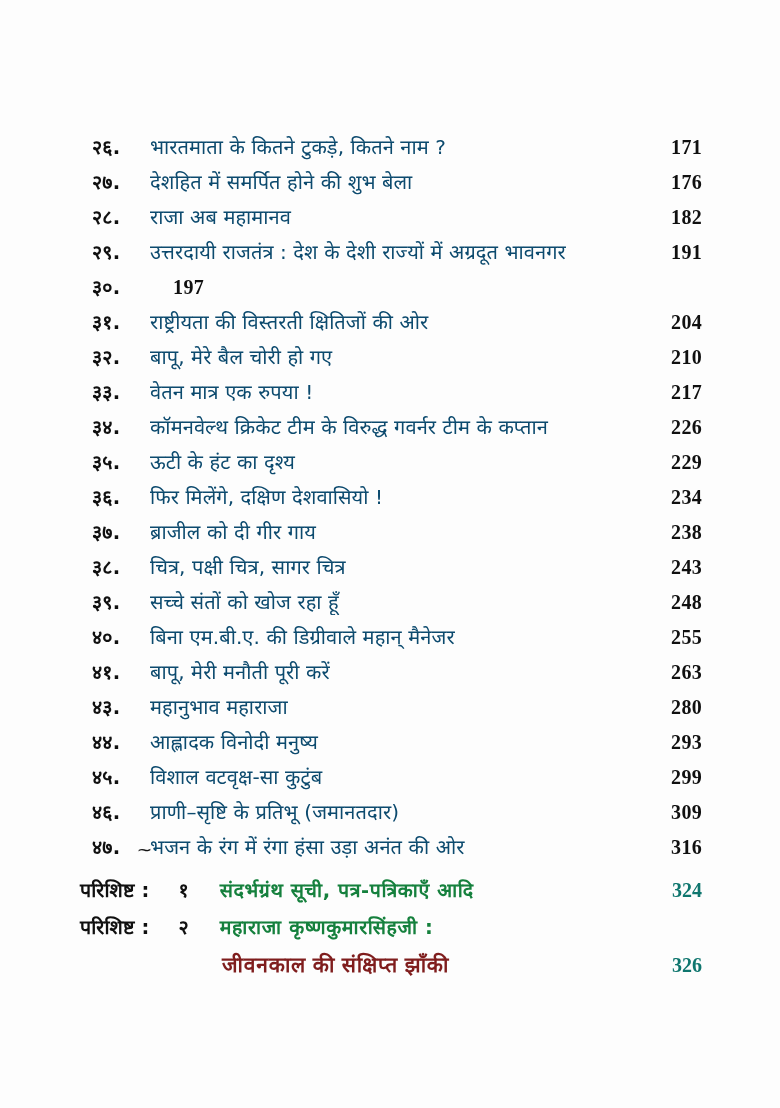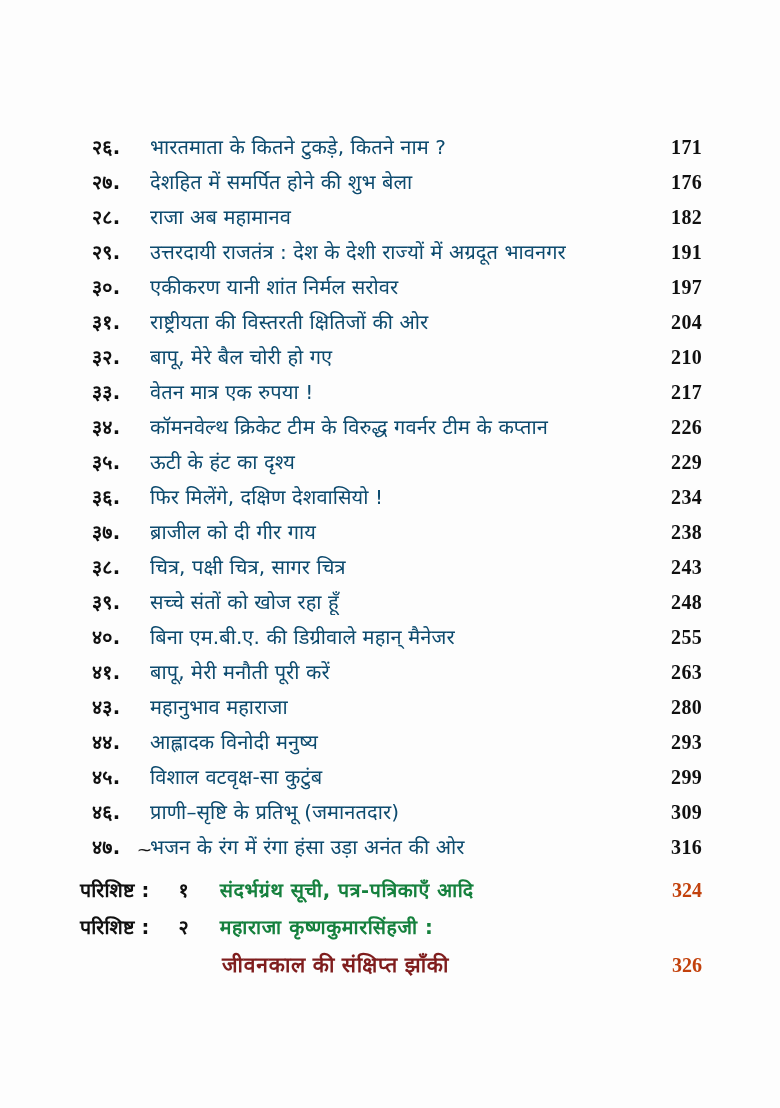--- a/index.html
+++ b/index.html
@@ -141,21 +141,21 @@
     letter-spacing: 0.8px;
   }
 
   .appx-page {
     flex: 0 0 auto;
     width: 54px;
     text-align: right;
     font-family: "Liberation Serif", "DejaVu Serif", serif;
     font-size: 20px;
     font-weight: 700;
-    color: #c2410c;
+    color: #0f766e;
   }
 
   .appx-page.empty {
     visibility: hidden;
   }
 </style>
 </head>
 <body>
 
 <div class="page">
@@ -186,21 +186,20 @@
     <div class="toc-row">
       <span class="entry-num">२९.</span>
       <span class="entry-mark"></span>
       <span class="entry-title">उत्तरदायी राजतंत्र : देश के देशी राज्यों में अग्रदूत भावनगर</span>
       <span class="entry-page">191</span>
     </div>
 
     <div class="toc-row">
       <span class="entry-num">३०.</span>
       <span class="entry-mark"></span>
-      <span class="entry-title">एकीकरण यानी शांत निर्मल सरोवर</span>
       <span class="entry-page">197</span>
     </div>
 
     <div class="toc-row">
       <span class="entry-num">३१.</span>
       <span class="entry-mark"></span>
       <span class="entry-title">राष्ट्रीयता की विस्तरती क्षितिजों की ओर</span>
       <span class="entry-page">204</span>
     </div>
 

